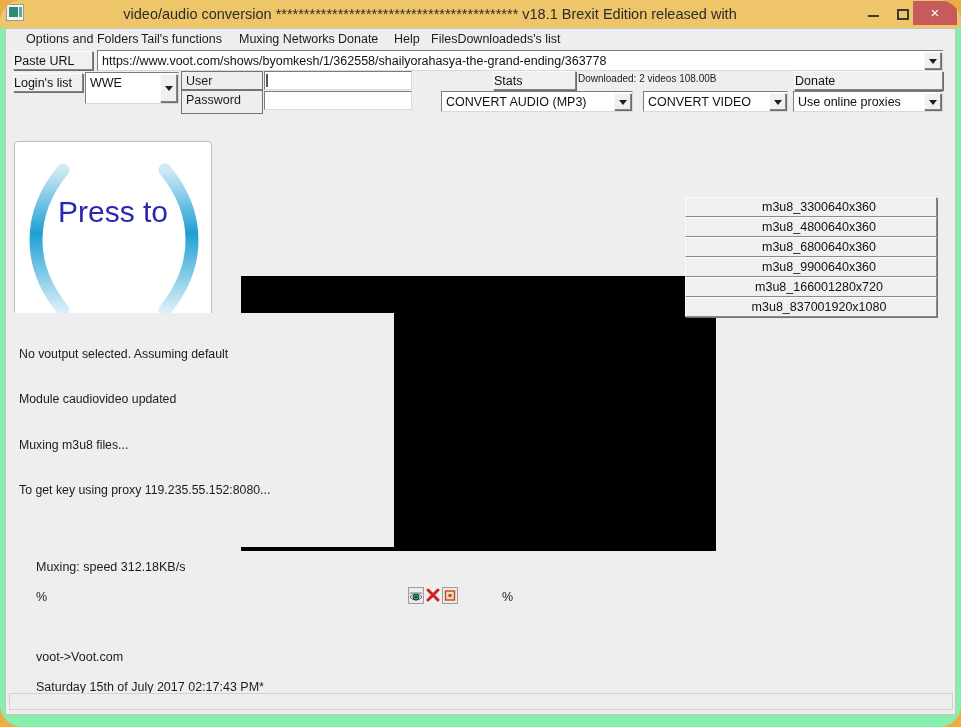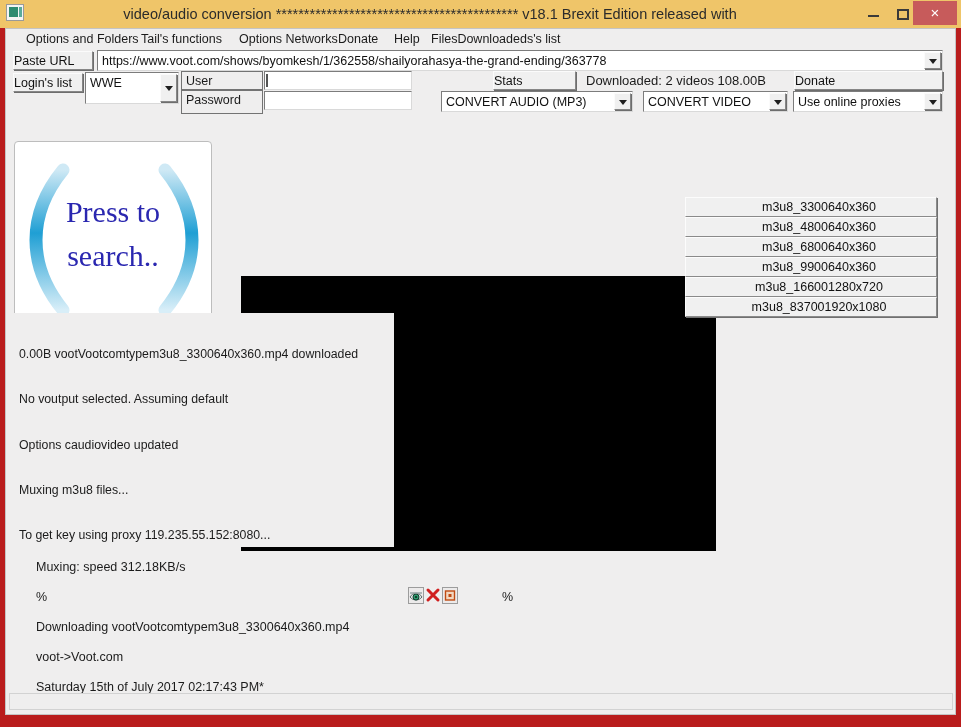--- a/index.html
+++ b/index.html
@@ -5,21 +5,22 @@
   html, body {
     margin: 0; padding: 0;
     background: #efac44;
     font-family: "Liberation Sans", sans-serif;
   }
   #app {
     position: relative;
     width: 961px;
     height: 727px;
     overflow: hidden;
-    background: #b91c1c;
+    background: #86efac;
+    border-radius: 22px;
   }
 
   
   .titlebar {
     position: absolute; left: 0; top: 0;
     width: 961px; height: 28px;
     background: #efc569;
   }
   .titlebar-icon {
     position: absolute; left: 6px; top: 4px;
@@ -152,23 +153,22 @@
   .combo-arrow::after {
     content: "";
     position: absolute; left: 4px; top: 50%;
     margin-top: -2px;
     border-left: 4.5px solid transparent;
     border-right: 4.5px solid transparent;
     border-top: 5px solid #1e1e1e;
   }
   .lbl {
     position: absolute;
-    font-size: 13px; color: #1b1b1b;
-    white-space: nowrap;
-    margin-left: 8px;
+    font-size: 10px; color: #1b1b1b;
+    white-space: nowrap;
   }
   .panel-flat {
     position: absolute;
     background: #efeeee;
     border: 1px solid #737373;
     box-sizing: border-box;
     font-size: 12.5px;
     color: #1b1b1b;
   }
 
@@ -180,21 +180,21 @@
     background: #ffffff;
     border: 1px solid #bdbdbd;
     border-radius: 4px;
     box-sizing: border-box;
     overflow: hidden;
   }
   .search-text {
     position: absolute;
     left: 0; right: 0; top: 48px;
     text-align: center;
-    font-family: Liberation Serif, serif;
+    font-family: Liberation Sans, sans-serif;
     font-size: 30px;
     color: #2a27b0;
     line-height: 44px;
     z-index: 3;
   }
 
   
   .m3u8-wrap {
     position: absolute;
     left: 679px; top: 168px;
@@ -294,21 +294,21 @@
         <span></span>
       </div>
     <div class="win-btn win-close">×</div>
   </div>
 
   <div class="client">
 
     <div class="menubar">
       <div class="menu-item" style="left:5px">Options and Folders</div>
       <div class="menu-item" style="left:120px">Tail's functions</div>
-      <div class="menu-item" style="left:218px">Options Networks</div>
+      <div class="menu-item" style="left:218px">Muxing Networks</div>
       <div class="menu-item" style="left:317px">Donate</div>
       <div class="menu-item" style="left:373px">Help</div>
       <div class="menu-item" style="left:410px">FilesDownloadeds's list</div>
     </div>
 
     <div class="btn3d" style="left:7px; top:22px; width:80px; height:19px; line-height:18px;">Paste URL</div>
 
     <div class="field3d" style="left:91px; top:21px; width:846px; height:21px; line-height:20px;">
       <span class="txt">https://www.voot.com/shows/byomkesh/1/362558/shailyorahasya-the-grand-ending/363778</span>
       <span class="combo-arrow"></span>
@@ -367,39 +367,37 @@
             <stop offset="0%" stop-color="#cfe9f5"></stop>
             <stop offset="45%" stop-color="#1f9fd4"></stop>
             <stop offset="100%" stop-color="#d8eef8"></stop>
           </linearGradient>
         </defs>
         <path d="M 48 28 C 12 72, 12 124, 48 168" fill="none" stroke="url(#gL)" stroke-width="13" stroke-linecap="round"></path>
         <path d="M 150 28 C 186 72, 186 124, 150 168" fill="none" stroke="url(#gR)" stroke-width="13" stroke-linecap="round"></path>
       </svg>
       <div class="search-text">
         <div>Press to</div>
-        <div>search..</div>
       </div>
     </div>
 
     <div class="video-area"></div>
 
     <div class="m3u8-wrap">
       <div class="m3u8-item">m3u8_3300640x360</div>
       <div class="m3u8-item">m3u8_4800640x360</div>
       <div class="m3u8-item">m3u8_6800640x360</div>
       <div class="m3u8-item">m3u8_9900640x360</div>
       <div class="m3u8-item">m3u8_166001280x720</div>
       <div class="m3u8-item">m3u8_837001920x1080</div>
     </div>
 
     <div class="log-panel">
-      <div>0.00B vootVootcomtypem3u8_3300640x360.mp4 downloaded</div>
       <div>No voutput selected. Assuming default</div>
-      <div>Options caudiovideo updated</div>
+      <div>Module caudiovideo updated</div>
       <div>Muxing m3u8 files...</div>
       <div>To get key using proxy 119.235.55.152:8080...</div>
       
       
       
       
       
       
       
       
@@ -427,21 +425,20 @@
         <svg width="14" height="15" viewBox="0 0 14 15">
           <rect x="2.5" y="3" width="9" height="9" fill="#f2d7c0" stroke="#c04a12" stroke-width="1.4"></rect>
           <rect x="5.5" y="6" width="3" height="3" fill="#c04a12"></rect>
         </svg>
       </div>
     </div>
 
     <div class="status-line" style="left:10px; top:561px;">%</div>
     <div class="status-line" style="left:476px; top:561px;">%</div>
 
-    <div class="status-line" style="left:10px; top:591px;">Downloading vootVootcomtypem3u8_3300640x360.mp4</div>
 
     <div class="status-line" style="left:10px; top:621px;">voot-&gt;Voot.com</div>
 
     <div class="status-line" style="left:10px; top:651px;">Saturday 15th of July 2017 02:17:43 PM*</div>
 
     <div class="bottom-bar"></div>
 
   </div>
 </div>
 

